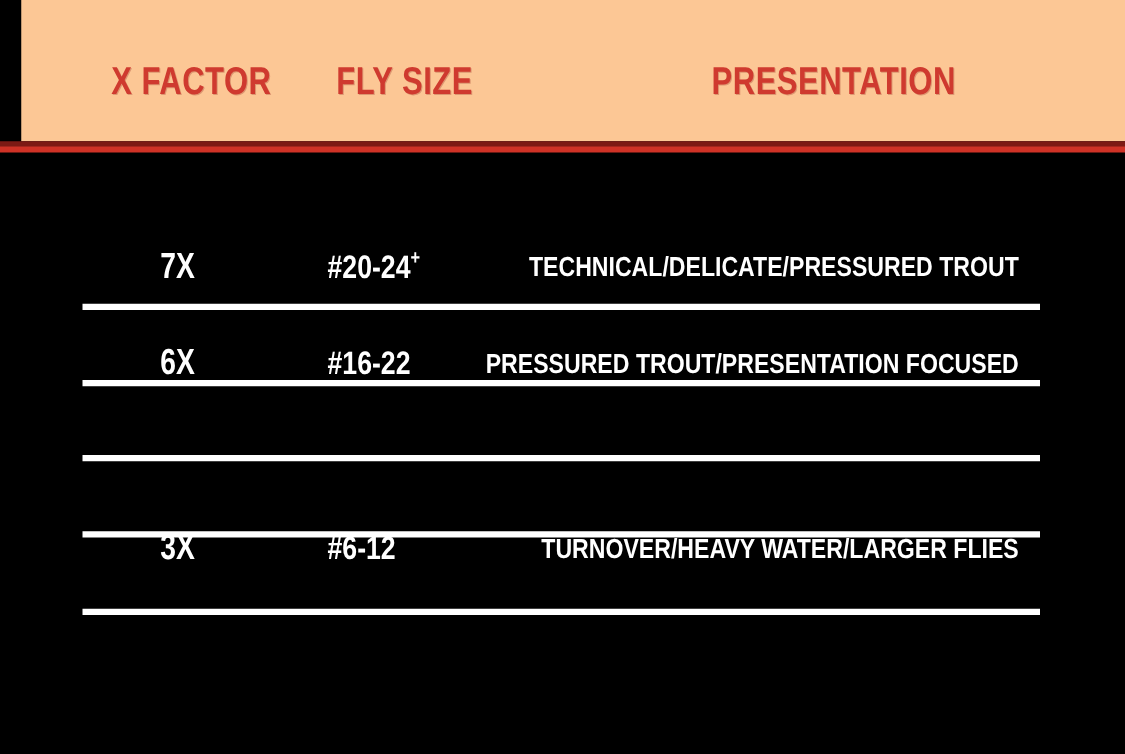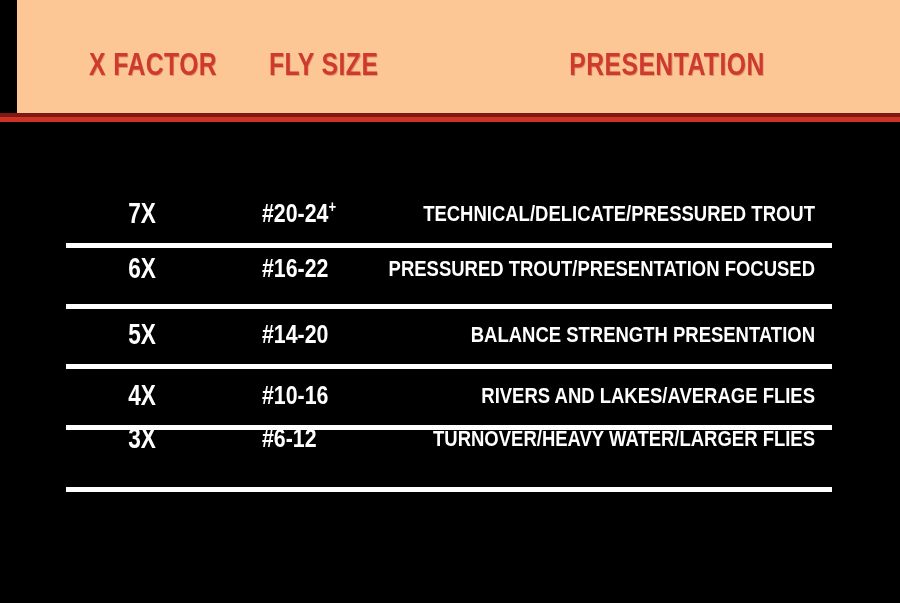--- a/index.html
+++ b/index.html
@@ -85,21 +85,21 @@
     height: 481px;
   }
 
   .row {
     position: absolute;
     left: 0;
     width: 900px;
     height: 61px;
   }
   .row-0 { top: 61px; }
-  .row-1 { top: 116px; }
+  .row-1 { top: 138px; }
   .row-2 { top: 182px; }
   .row-3 { top: 243px; }
   .row-4 { top: 286px; }
   .row-5 { top: 366px; }
 
   .cell {
     position: absolute;
     top: 0;
     height: 61px;
     display: flex;
@@ -192,39 +192,23 @@
       <div class="cell cell-xfactor">6X</div>
       <div class="cell cell-flysize">
         <span>#16-22</span>
           <span class="sup"></span>
       </div>
       <div class="cell cell-presentation">PRESSURED TROUT/PRESENTATION FOCUSED</div>
     </div>
 
     <div class="sep sep-1"></div>
 
-    <div class="row row-2">
-      <div class="cell cell-xfactor">5X</div>
-      <div class="cell cell-flysize">
-        <span>#14-20</span>
-          <span class="sup"></span>
-      </div>
-      <div class="cell cell-presentation">BALANCE STRENGTH PRESENTATION</div>
-    </div>
 
     <div class="sep sep-2"></div>
 
-    <div class="row row-3">
-      <div class="cell cell-xfactor">4X</div>
-      <div class="cell cell-flysize">
-        <span>#10-16</span>
-          <span class="sup"></span>
-      </div>
-      <div class="cell cell-presentation">RIVERS AND LAKES/AVERAGE FLIES</div>
-    </div>
 
     <div class="sep sep-3"></div>
 
     <div class="row row-4">
       <div class="cell cell-xfactor">3X</div>
       <div class="cell cell-flysize">
         <span>#6-12</span>
           <span class="sup"></span>
       </div>
       <div class="cell cell-presentation">TURNOVER/HEAVY WATER/LARGER FLIES</div>

